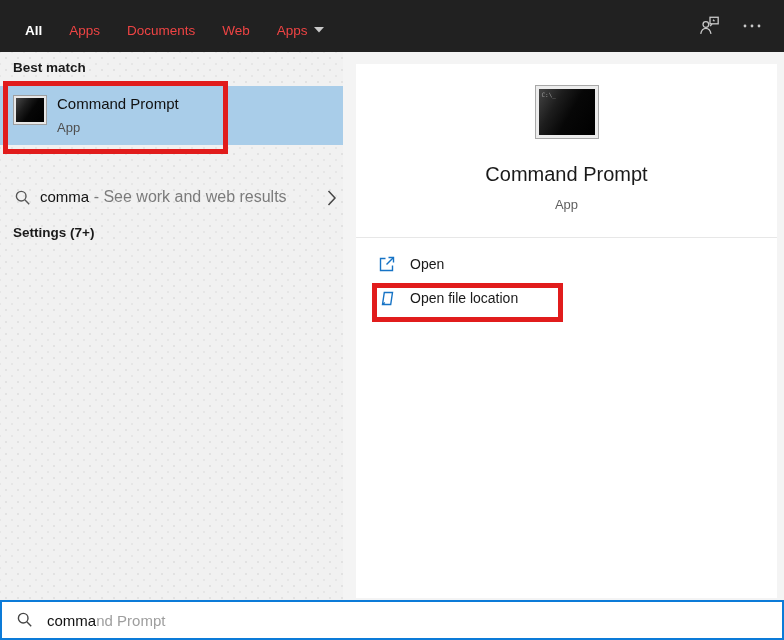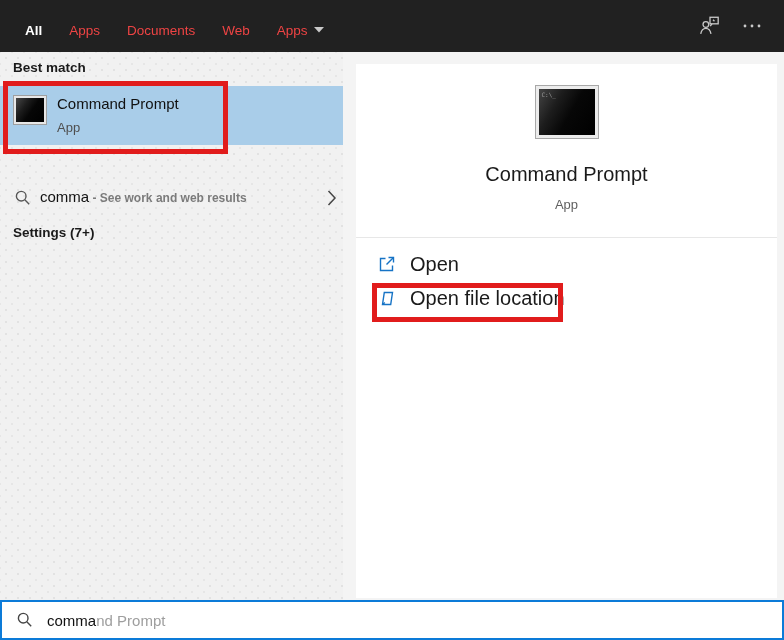--- a/index.html
+++ b/index.html
@@ -35,37 +35,37 @@
   .cmd-icon-sm { position:absolute; left:14px; top:10px; width:32px; height:28px;
       border:2px solid #e7e7e7; outline:1px solid #9f9f9f;
       background:linear-gradient(125deg,#484848 0%,#1c1c1c 32%,#060606 55%,#000 100%); }
   .bm-title { position:absolute; left:57px; top:9px; font-size:15px; color:#111; }
   .bm-sub { position:absolute; left:57px; top:34px; font-size:13px; color:#4f4f4f; }
 
   .suggest-row { position:absolute; left:0; top:130px; width:343px; height:32px; cursor:pointer; }
   .suggest-mag { position:absolute; left:14px; top:7px; }
   .suggest-text { position:absolute; left:40px; top:6px; white-space:nowrap; }
   .suggest-query { font-size:15px; color:#111; }
-  .suggest-rest { font-size:12px; color:#7b7b7b;font-weight:bold; }
+  .suggest-rest { font-size:16px; color:#7b7b7b; }
   .suggest-chev { position:absolute; left:327px; top:7px; }
 
   
   .right-panel { position:absolute; left:343px; top:52px; width:441px; height:548px; background:#f4f4f4; }
   .card { position:absolute; left:13px; top:12px; width:421px; height:534px; background:#ffffff; }
   .cmd-icon-lg { position:absolute; left:50%; transform:translateX(-50%); top:22px;
       width:62px; height:52px; border:3px solid #ececec; outline:1px solid #a8a8a8;
       background:linear-gradient(120deg,#454545 0%,#1d1d1d 30%,#070707 55%,#000 100%);
       color:#9a9a9a; font-family:"DejaVu Sans Mono", monospace; font-size:6px; padding:2px 3px; }
   .pv-title { position:absolute; left:0; right:0; top:99px; text-align:center; font-size:20px; color:#1a1a1a; }
   .pv-sub { position:absolute; left:0; right:0; top:133px; text-align:center; font-size:13px; color:#5f5f5f; }
   .card-divider { position:absolute; left:0; top:173px; width:421px; height:1px; background:#e7e7e7; }
   .actions { position:absolute; left:0; top:183px; width:421px; }
   .action-row { display:flex; align-items:center; height:34px; padding-left:22px; cursor:pointer; }
   .action-ic { width:18px; height:18px; margin-right:14px; flex:none; }
-  .action-label { font-size:20px; color:#1a1a1a; }
+  .action-label { font-size:14px; color:#1a1a1a; }
 
   
   .anno { position:absolute; border:5px solid #e11c1c; pointer-events:none; z-index:30; }
   .anno-1 { left:3px; top:81px; width:225px; height:73px; }
   .anno-2 { left:372px; top:283px; width:191px; height:39px; }
 
   
   .search-bar { position:absolute; left:0; top:600px; width:784px; height:40px; background:#fff;
       border:2px solid #0c7bd8; display:flex; align-items:center; cursor:text; }
   .search-mag { margin-left:14px; flex:none; display:flex; }

